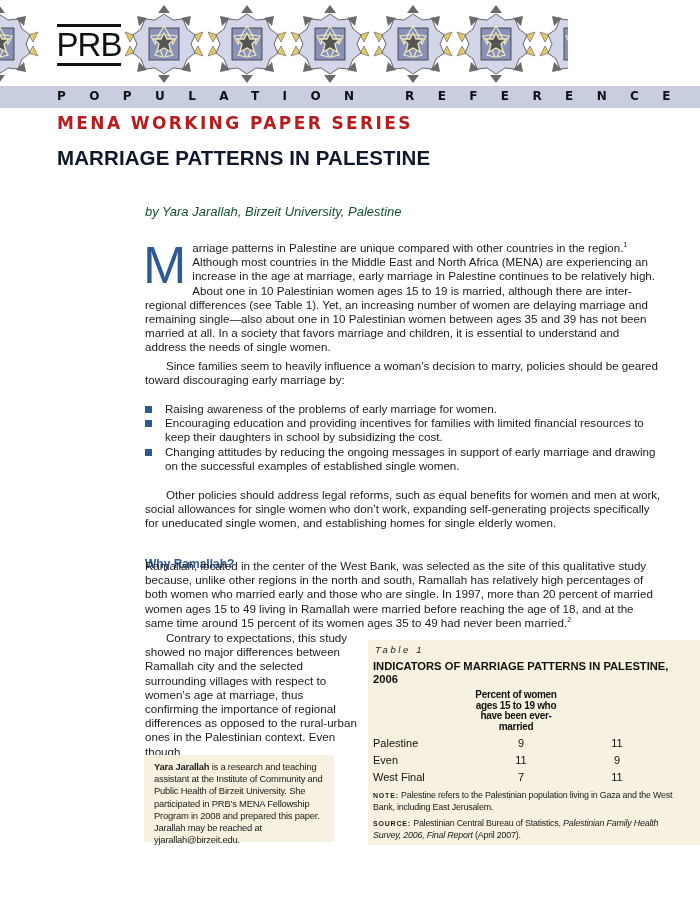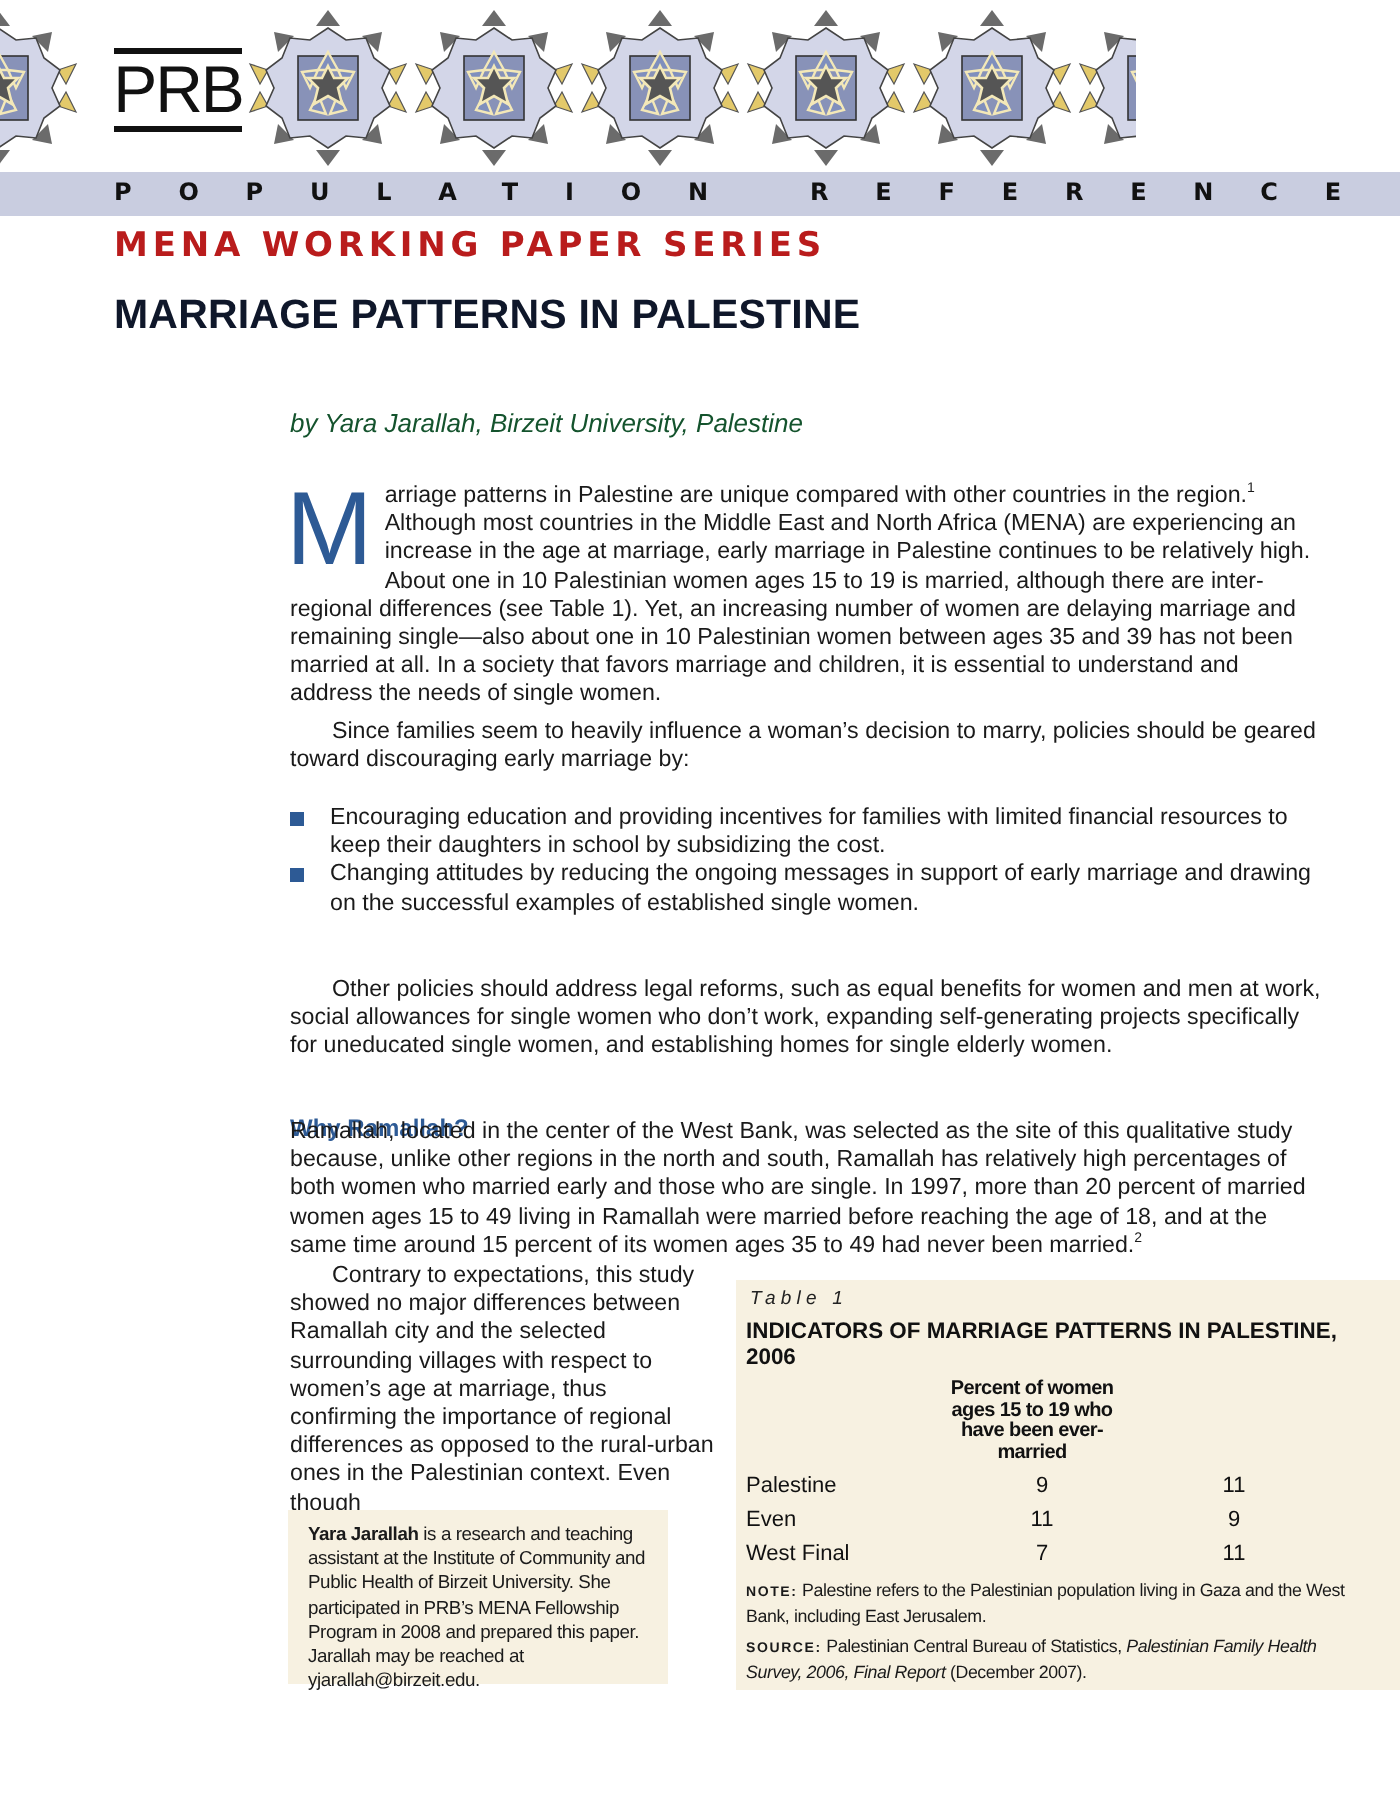--- a/index.html
+++ b/index.html
@@ -147,20 +147,21 @@
 <h1 class="title">MARRIAGE PATTERNS IN PALESTINE</h1>
 <div class="byline">by Yara Jarallah, Birzeit University, Palestine</div>
 
 <p class="body p1">
   <span class="dropcap">M</span><span>arriage patterns in Palestine are unique compared with other countries in the region.</span><sup>1</sup><span> Although most countries in the Middle East and North Africa (MENA) are experiencing an increase in the age at marriage, early marriage in Palestine continues to be relatively high. About one in 10 Palestinian women ages 15 to 19 is married, although there are inter-regional differences (see Table 1). Yet, an increasing number of women are delaying marriage and remaining single—also about one in 10 Palestinian women between ages 35 and 39 has not been married at all. In a society that favors marriage and children, it is essential to understand and address the needs of single women.</span>
 </p>
 
 <p class="body p2 indent">Since families seem to heavily influence a woman’s decision to marry, policies should be geared toward discouraging early marriage by:</p>
 
 <ul class="bullets">
+  <li><span class="sq"></span><span>Raising awareness of the problems of early marriage for women.</span></li>
   <li><span class="sq"></span><span>Encouraging education and providing incentives for families with limited financial resources to keep their daughters in school by subsidizing the cost.</span></li>
   <li><span class="sq"></span><span>Changing attitudes by reducing the ongoing messages in support of early marriage and drawing on the successful examples of established single women.</span></li>
 </ul>
 
 <p class="body p3 indent">Other policies should address legal reforms, such as equal benefits for women and men at work, social allowances for single women who don’t work, expanding self-generating projects specifically for uneducated single women, and establishing homes for single elderly women.</p>
 
 <h2 class="h-why">Why Ramallah?</h2>
 <p class="body p4"><span>Ramallah, located in the center of the West Bank, was selected as the site of this qualitative study because, unlike other regions in the north and south, Ramallah has relatively high percentages of both women who married early and those who are single. In 1997, more than 20 percent of married women ages 15 to 49 living in Ramallah were married before reaching the age of 18, and at the same time around 15 percent of its women ages 35 to 49 had never been married.</span><sup>2</sup></p>
 
 <p class="p5 indent">Contrary to expectations, this study showed no major differences between Ramallah city and the selected surrounding villages with respect to women’s age at marriage, thus confirming the importance of regional differences as opposed to the rural-urban ones in the Palestinian context. Even though</p>
@@ -187,15 +188,15 @@
   <div class="row r2">
     <span class="name">West Final</span>
     <span class="v1">7</span>
     <span class="v2">11</span>
   </div>
 
   <div class="note">
     <span class="smallcaps">Note:</span><span> Palestine refers to the Palestinian population living in Gaza and the West Bank, including East Jerusalem.</span>
   </div>
   <div class="source">
-    <span class="smallcaps">Source:</span><span> Palestinian Central Bureau of Statistics, </span><i>Palestinian Family Health Survey, 2006, Final Report</i><span> (December 2007).</span>
+    <span class="smallcaps">Source:</span><span> Palestinian Central Bureau of Statistics, </span><i>Palestinian Family Health Survey, 2006, Final Report</i><span> (April 2007).</span>
   </div>
 </div>
 
 </body></html>

